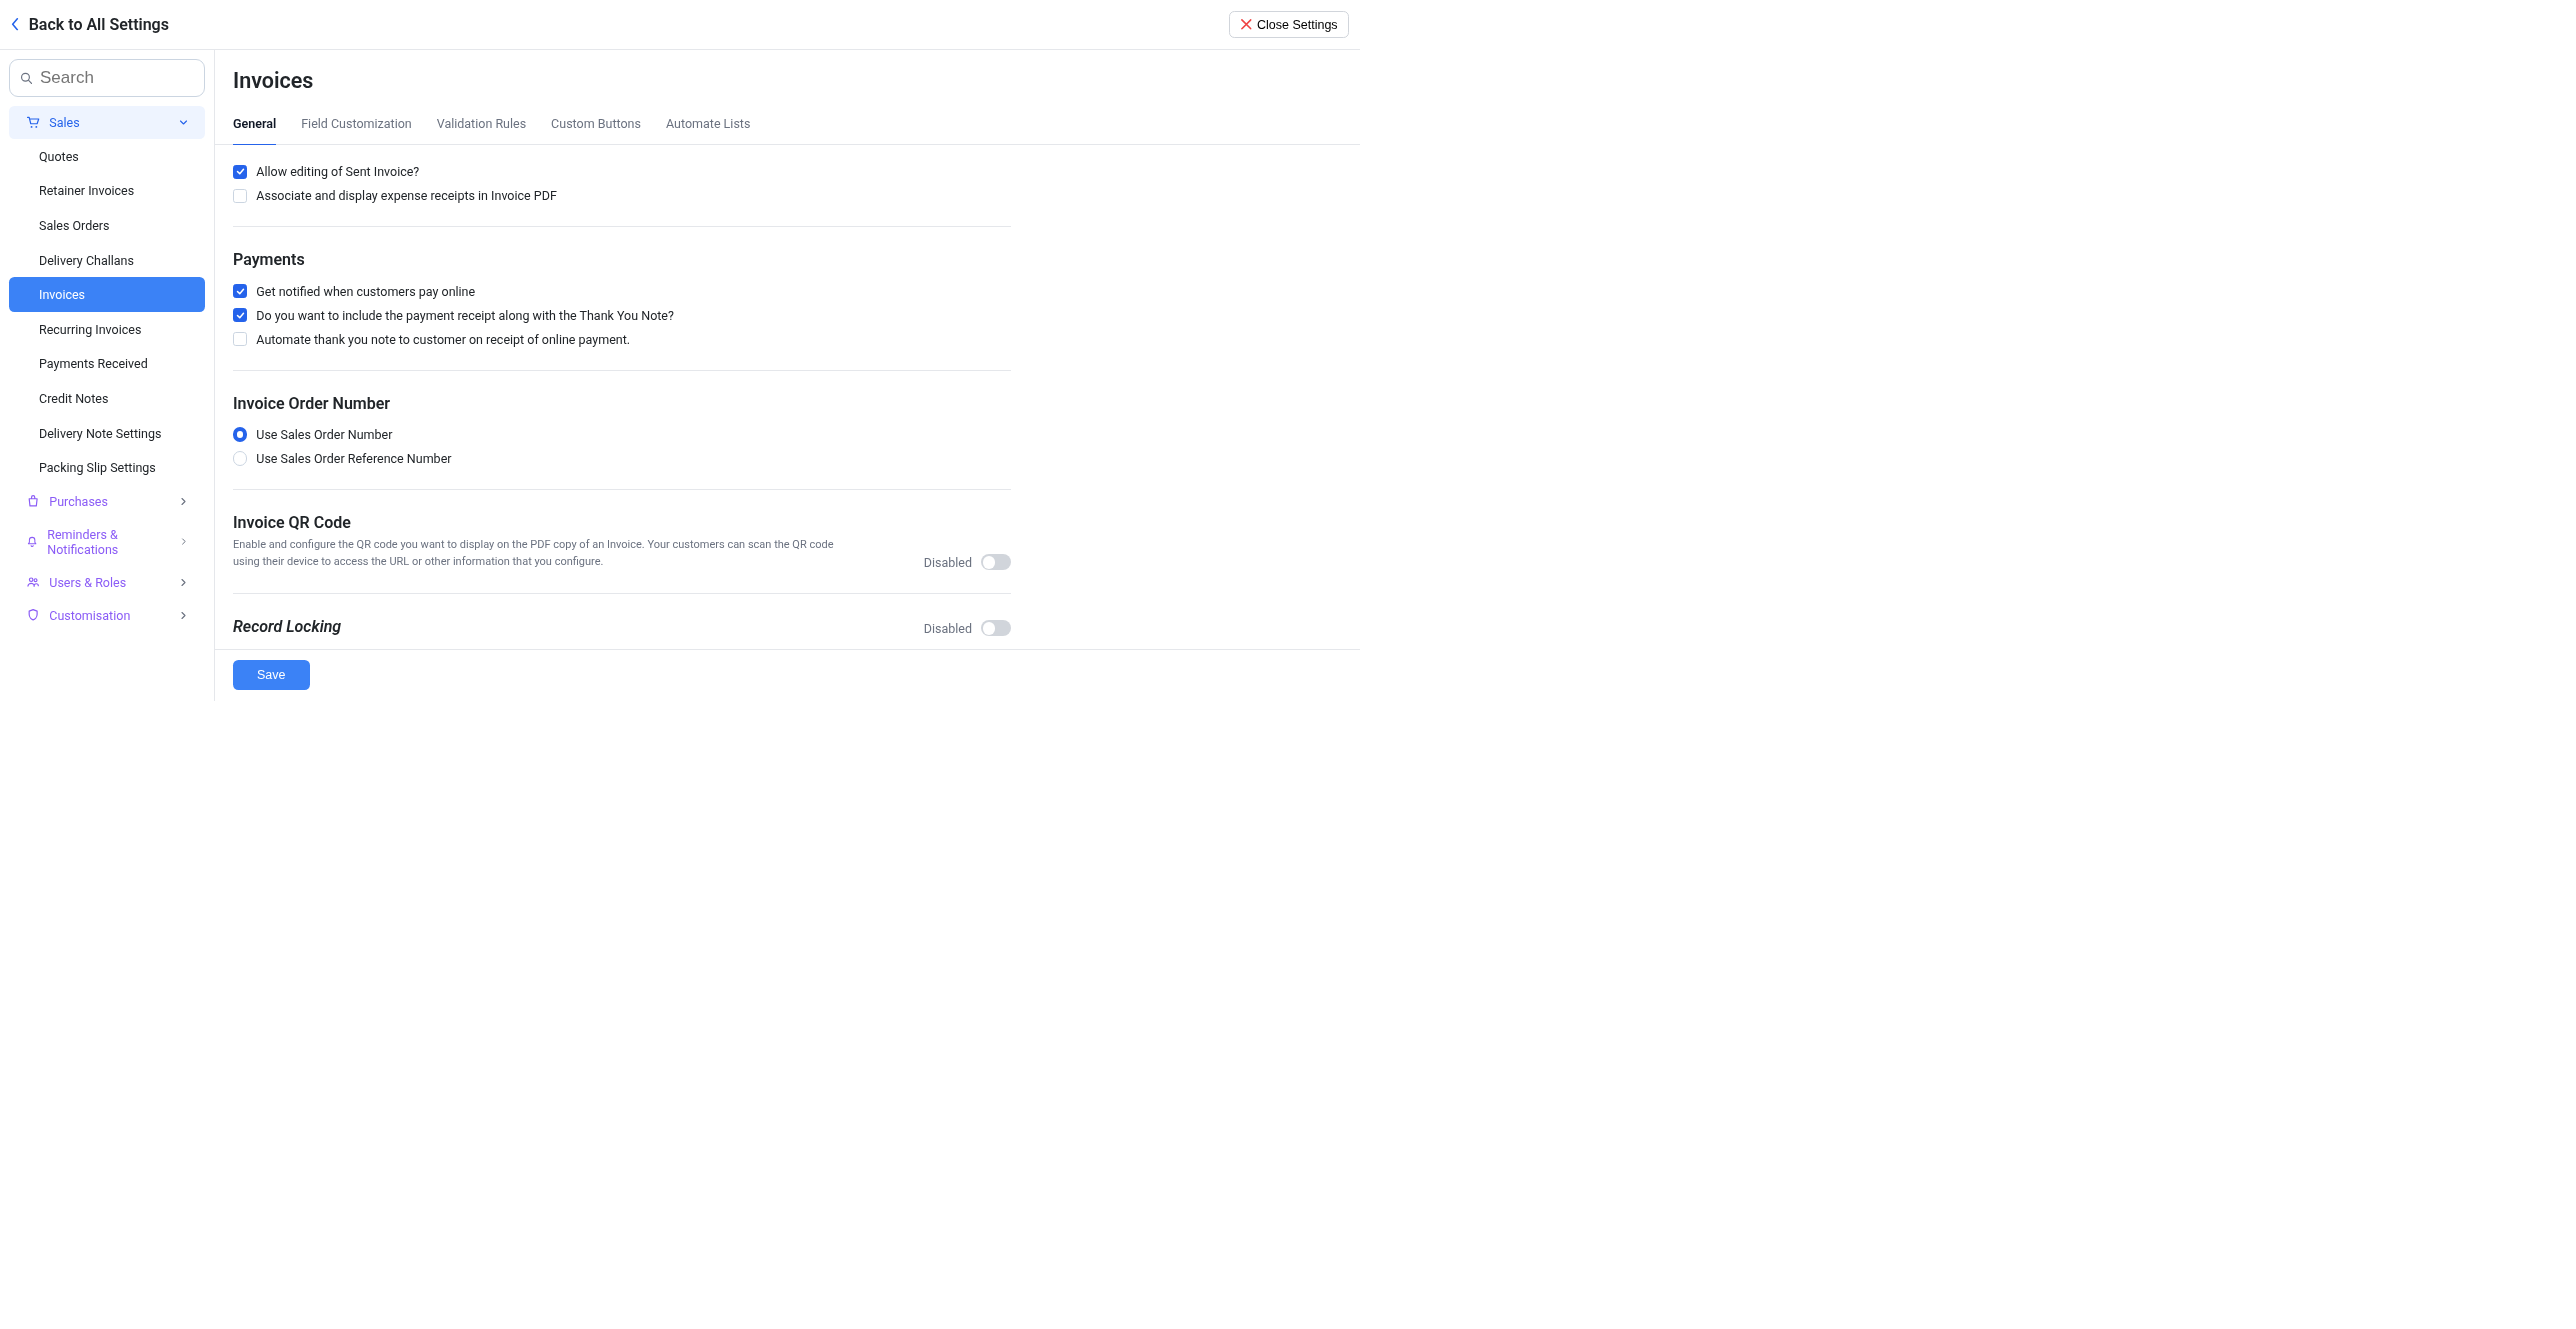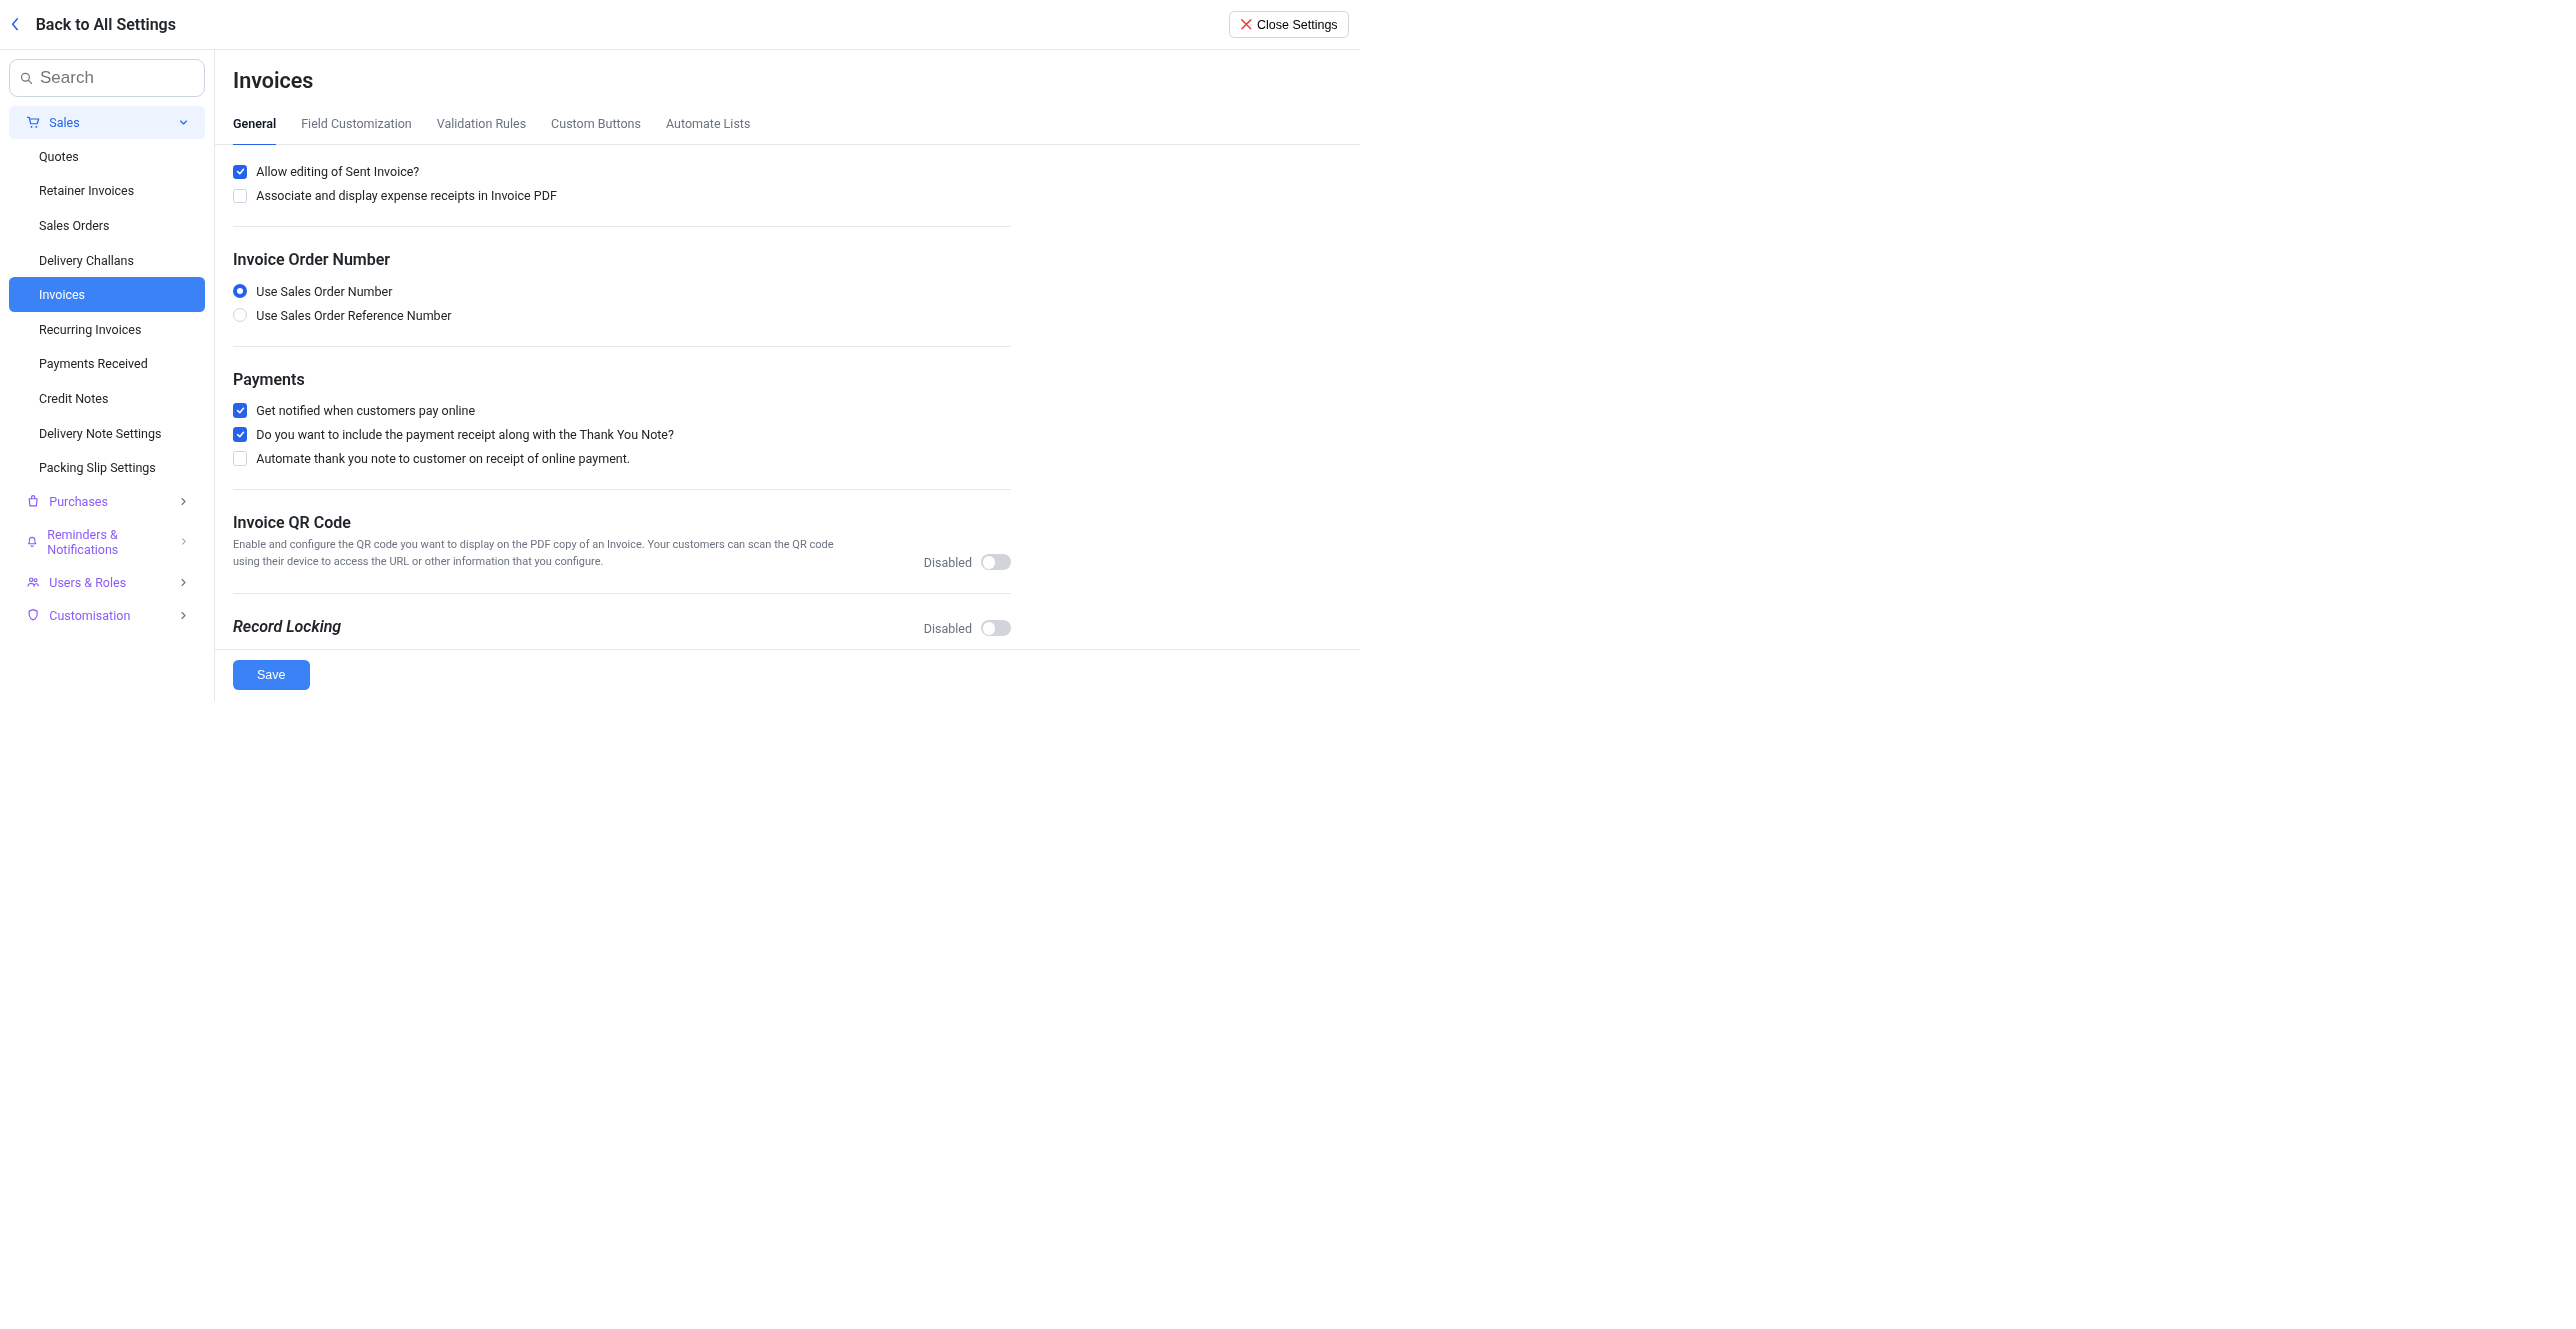--- a/index.html
+++ b/index.html
@@ -18,21 +18,21 @@
   display: flex;
   align-items: center;
   justify-content: space-between;
   padding: 9px 10.7px;
   border-bottom: 0.9px solid #e5e7eb;
   height: 50px;
 }
 .back-link {
   display: flex;
   align-items: center;
-  gap: 17px;
+  gap: 10px;
   font-size: 16px;
   font-weight: 600;
   cursor: pointer;
 }
 .back-link svg { width: 8px; height: 12.5px; }
 .close-btn {
   display: flex;
   align-items: center;
   gap: 5.4px;
   border: 0.9px solid #d1d5db;
@@ -438,34 +438,20 @@
                 <span>Allow editing of Sent Invoice?</span>
               </div>
               <div class="field-row">
                 <div class="chk"></div>
                 <span>Associate and display expense receipts in Invoice PDF</span>
               </div>
             </div>
         </div>
 
         <div class="section">
-          <div class="section-title">Invoice Order Number</div>
-          <div id="order-options">
-              <div class="field-row">
-                <div class="rad checked"></div>
-                <span>Use Sales Order Number</span>
-              </div>
-              <div class="field-row">
-                <div class="rad"></div>
-                <span>Use Sales Order Reference Number</span>
-              </div>
-            </div>
-        </div>
-
-        <div class="section">
           <div class="section-title">Payments</div>
           <div id="payments-options">
               <div class="field-row">
                 <div class="chk checked">
                   <svg viewBox="0 0 10 10" width="9" height="9">
                     <use href="#i-check"></use>
                   </svg>
                 </div>
                 <span>Get notified when customers pay online</span>
               </div>
@@ -473,20 +459,34 @@
                 <div class="chk checked">
                   <svg viewBox="0 0 10 10" width="9" height="9">
                     <use href="#i-check"></use>
                   </svg>
                 </div>
                 <span>Do you want to include the payment receipt along with the Thank You Note?</span>
               </div>
               <div class="field-row">
                 <div class="chk"></div>
                 <span>Automate thank you note to customer on receipt of online payment.</span>
+              </div>
+            </div>
+        </div>
+
+        <div class="section">
+          <div class="section-title">Invoice Order Number</div>
+          <div id="order-options">
+              <div class="field-row">
+                <div class="rad checked"></div>
+                <span>Use Sales Order Number</span>
+              </div>
+              <div class="field-row">
+                <div class="rad"></div>
+                <span>Use Sales Order Reference Number</span>
               </div>
             </div>
         </div>
 
         <div class="section">
           <div class="section-header-row">
             <div>
               <div class="section-title" style="margin-bottom:0;">Invoice QR Code</div>
               <div class="section-desc">Enable and configure the QR code you want to display on the PDF copy of an Invoice. Your customers can scan the QR code using their device to access the URL or other information that you configure.</div>
             </div>

